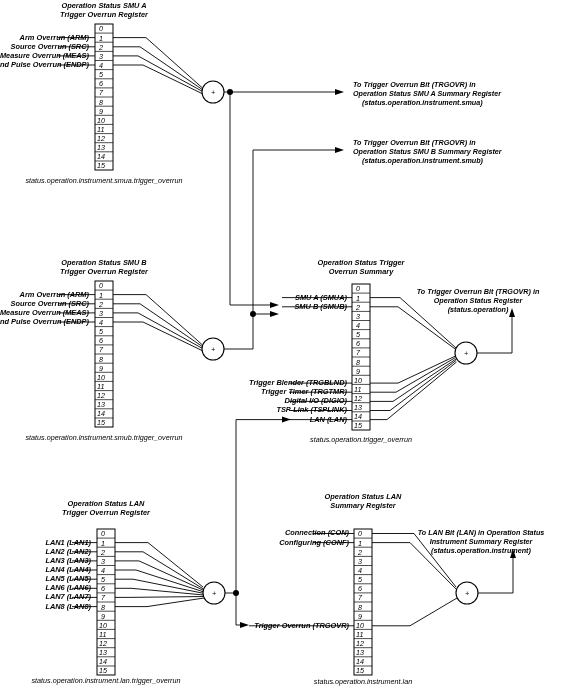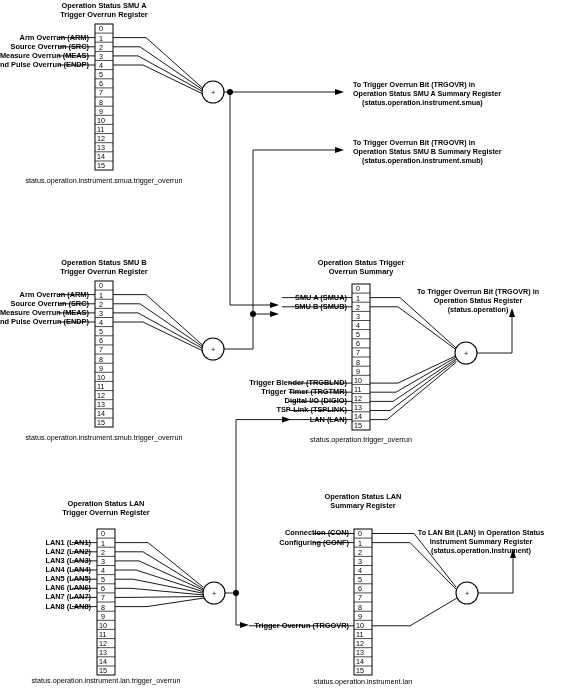--- a/index.html
+++ b/index.html
@@ -1,17 +1,17 @@
 <!DOCTYPE html>
 <html><head>
 <meta charset="utf-8">
 <style>
   html,body{margin:0;padding:0;background:#ffffff;}
   body{width:566px;height:689px;font-family:"Liberation Sans",sans-serif;}
-  #stage{position:relative;width:566px;height:689px;overflow:hidden;background:#fff;}
+  #stage{position:relative;width:566px;height:689px;overflow:hidden;background:#fff;font-style:italic;}
   svg{position:absolute;left:0;top:0;}
   text{font-family:"Liberation Sans",sans-serif;fill:#000;}
   .ttl{font-size:7.4px;font-weight:bold;}
   .bit{font-size:7.2px;}
   .lbl{font-size:7.4px;font-weight:bold;}
   .path{font-size:7.2px;}
   .note{font-size:7.2px;font-weight:bold;}
   .wire{stroke:#000;stroke-width:0.9;fill:none;}
   .box{stroke:#000;stroke-width:1;fill:#fff;}
   .sep{stroke:#000;stroke-width:0.7;}

